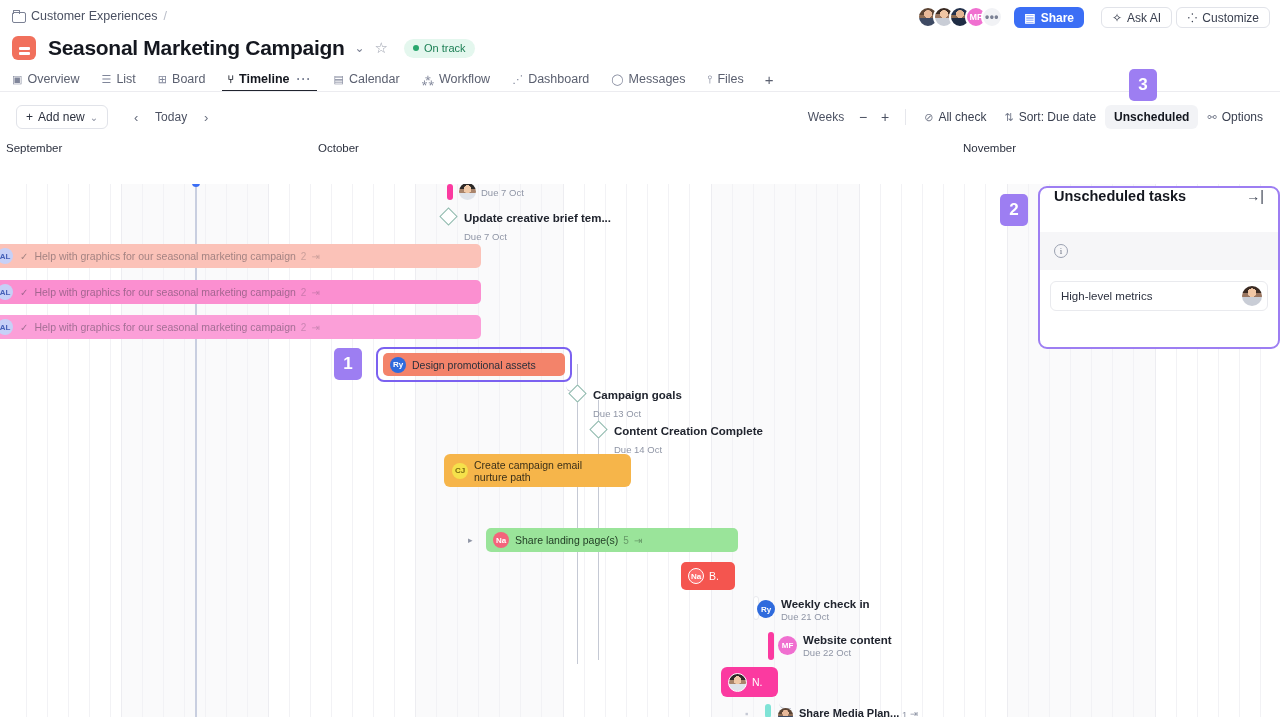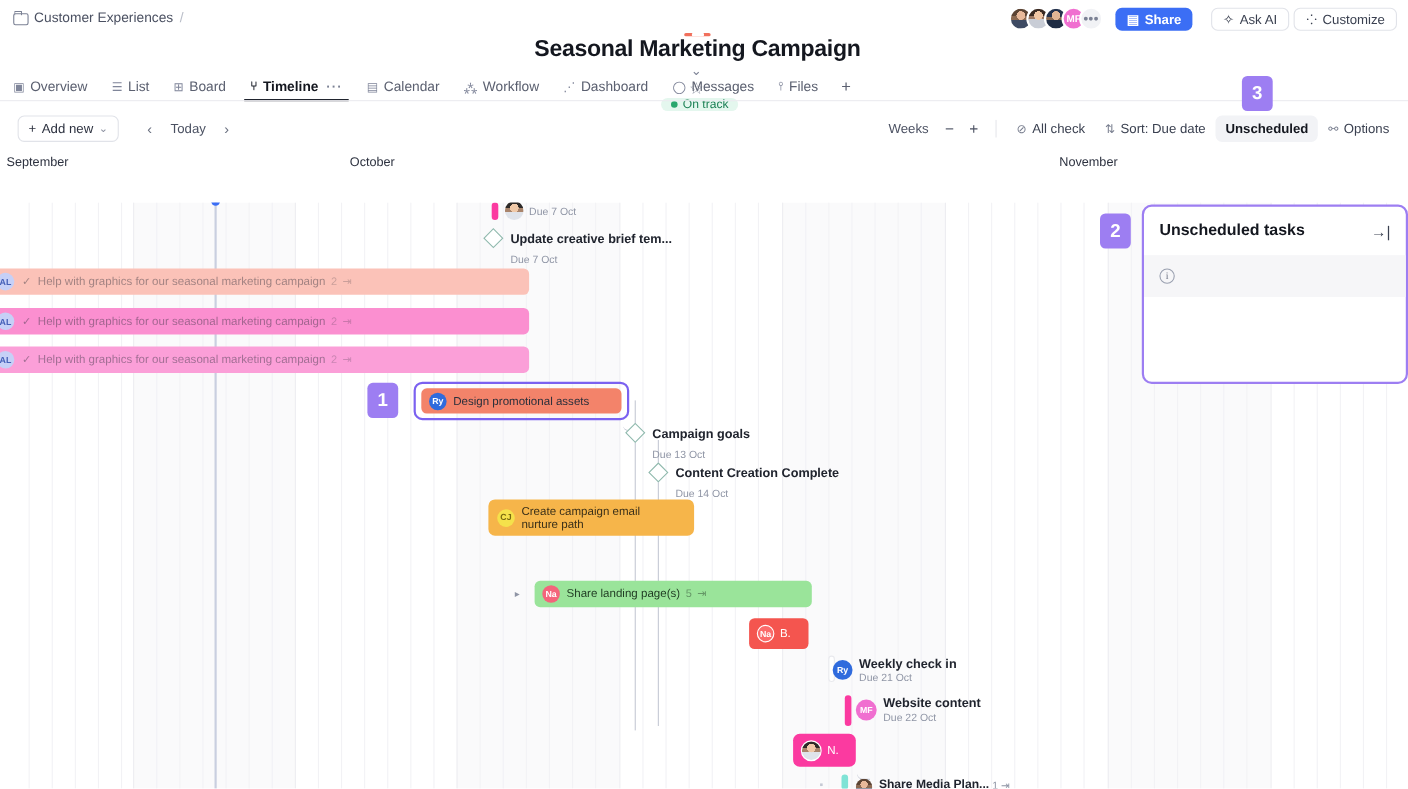--- a/index.html
+++ b/index.html
@@ -25,21 +25,21 @@
         color:#fff; display:flex; align-items:center; justify-content:center; overflow:hidden; position:relative; }
   .av:first-child { margin-left: 0; }
   .av-more { background:#f1f2f5; color:#7b8194; font-size:12px; letter-spacing:0.5px; line-height:8px; }
 
   .btn { border-radius: 6px; font-size: 12px; display:flex; align-items:center; gap:5px; cursor:pointer; }
   .btn-share { position:absolute; right:196px; top:7px; height:21px; padding:0 10px; background:#3b6ef5; color:#fff; font-weight:600; border:none; }
   .btn-askai { position:absolute; right:108px; top:7px; height:21px; padding:0 10px; background:#fff; color:#3a4050; border:1px solid #e1e3e9; font-weight:500; }
   .btn-customize { position:absolute; right:10px; top:7px; height:21px; padding:0 10px; background:#fff; color:#3a4050; border:1px solid #e1e3e9; font-weight:500; }
 
   
-  .titlerow { position:absolute; left:0; top:30px; width:1256px; height:36px; display:flex; align-items:center;flex-direction:column; }
+  .titlerow { position:absolute; left:0; top:30px; width:1256px; height:36px; display:flex; align-items:center; }
   .proj-icon { margin-left:12px; width:24px; height:24px; border-radius:6px; background:#f1705c; display:flex; align-items:center; justify-content:center; }
   .proj-icon i { display:block; width:11px; height:3px; background:#fff; border-radius:1px; box-shadow: 0 5px 0 #fff; }
   .proj-title { margin-left:12px; font-size:21px; font-weight:bold; letter-spacing:-0.3px; color:#14171f; }
   .chev { margin-left:10px; color:#7b8194; font-size:12px; }
   .star { margin-left:10px; color:#9ba0ad; font-size:15px; }
   .status-pill { margin-left:16px; height:19px; border-radius:10px; background:#e4f7ee; color:#1b7f54; font-size:11px;
                  display:flex; align-items:center; gap:5px; padding:0 9px; font-weight:500;}
   .status-dot { width:6px; height:6px; border-radius:50%; background:#2aa76e; }
 
   
@@ -114,21 +114,21 @@
 
   .minibar { position:absolute; width:6px; border-radius:3px; }
   .duelbl { position:absolute; font-size:9.5px; color:#8f95a5; }
   .smalltitle { position:absolute; font-size:11.5px; font-weight:bold; color:#20242e; white-space:nowrap; }
 
   .twistie { position:absolute; width:10px; height:10px; color:#8f95a5; font-size:9px; }
 
   
   .unsched { position:absolute; left:1038px; top:186px; width:242px; height:163px; background:#fff;
              border:2px solid #9d7ef2; border-radius:9px; overflow:hidden; }
-  .un-head { height:44px; display:flex; align-items:center; justify-content:space-between; padding:0 14px; }
+  .un-head { height:44px; display:flex; align-items:flex-start; justify-content:space-between; padding:0 14px; }
   .un-title { font-size:14.5px; font-weight:bold; color:#14171f; }
   .un-collapse { font-size:14px; color:#3a4050; cursor:pointer; }
   .un-note { background:#f6f6f8; padding:10px 14px 12px 14px; display:flex; gap:9px; align-items:flex-start; }
   .un-info { width:14px; height:14px; border-radius:50%; border:1.3px solid #9aa0b0; color:#6a7080; font-size:9px;
              display:flex; align-items:center; justify-content:center; flex:none; margin-top:2px; font-family:"Liberation Serif",serif;}
   .un-notetxt { font-size:12.5px; color:#2c313f; line-height:16px; }
   .un-card { margin:11px 10px 0 10px; height:30px; border:1px solid #e9eaee; border-radius:6px;
              display:flex; align-items:center; justify-content:space-between; padding:0 5px 0 10px; background:#fff;}
   .un-cardlbl { font-size:11.5px; color:#2c313f; }
   .un-cardav { width:20px; height:20px; border-radius:50%; overflow:hidden; flex:none; }
@@ -467,15 +467,19 @@
   <div class="badge" style="left:1129px;top:69px">3</div>
 
   <div class="unsched">
     <div class="un-head">
       <span class="un-title">Unscheduled tasks</span>
       <span class="un-collapse">→|</span>
     </div>
     <div class="un-note">
       <span class="un-info">i</span>
     </div>
+    <div class="un-card">
+      <span class="un-cardlbl">High-level metrics</span>
+      <span class="un-cardav ph2"></span>
+    </div>
   </div>
 
 </div>
 
 </body></html>

